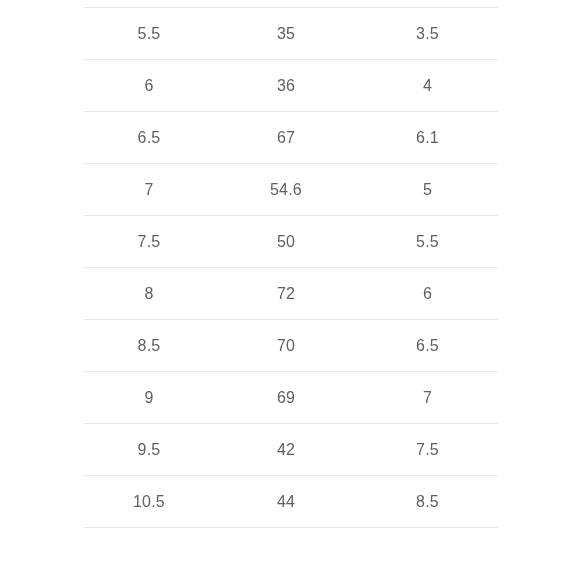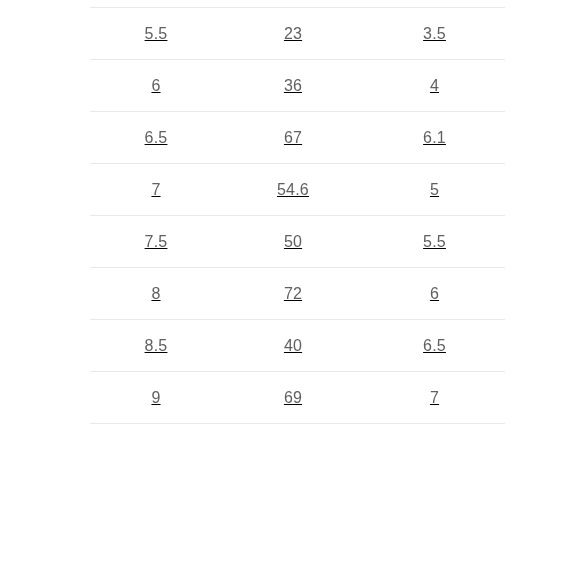--- a/index.html
+++ b/index.html
@@ -10,24 +10,23 @@
     background: #ffffff;
     overflow: hidden;
   }
   body {
     font-family: "Liberation Sans", "DejaVu Sans", sans-serif;
     -webkit-font-smoothing: antialiased;
   }
 
   #size-table-wrap {
     position: absolute;
-    left: 90px;
+    left: 83px;
     top: 7px;
     width: 415px;
-    text-decoration: underline;
   }
 
   table.size-table {
     width: 415px;
     border-collapse: collapse;
     table-layout: fixed;
   }
 
   table.size-table tr {
     height: 51px;
@@ -58,21 +57,21 @@
 <div id="size-table-wrap">
   <table class="size-table">
     <colgroup>
       <col class="c1">
         <col class="c2">
         <col class="c3">
     </colgroup>
     <tbody id="size-table-body">
         <tr>
           <td>5.5</td>
-          <td>23</td>
+          <td>35</td>
           <td>3.5</td>
         </tr>
         <tr>
           <td>6</td>
           <td>36</td>
           <td>4</td>
         </tr>
         <tr>
           <td>6.5</td>
           <td>67</td>
@@ -88,23 +87,33 @@
           <td>50</td>
           <td>5.5</td>
         </tr>
         <tr>
           <td>8</td>
           <td>72</td>
           <td>6</td>
         </tr>
         <tr>
           <td>8.5</td>
-          <td>40</td>
+          <td>70</td>
           <td>6.5</td>
         </tr>
         <tr>
           <td>9</td>
           <td>69</td>
           <td>7</td>
         </tr>
+        <tr>
+          <td>9.5</td>
+          <td>42</td>
+          <td>7.5</td>
+        </tr>
+        <tr>
+          <td>10.5</td>
+          <td>44</td>
+          <td>8.5</td>
+        </tr>
       </tbody>
   </table>
 </div>
 
 </body></html>

